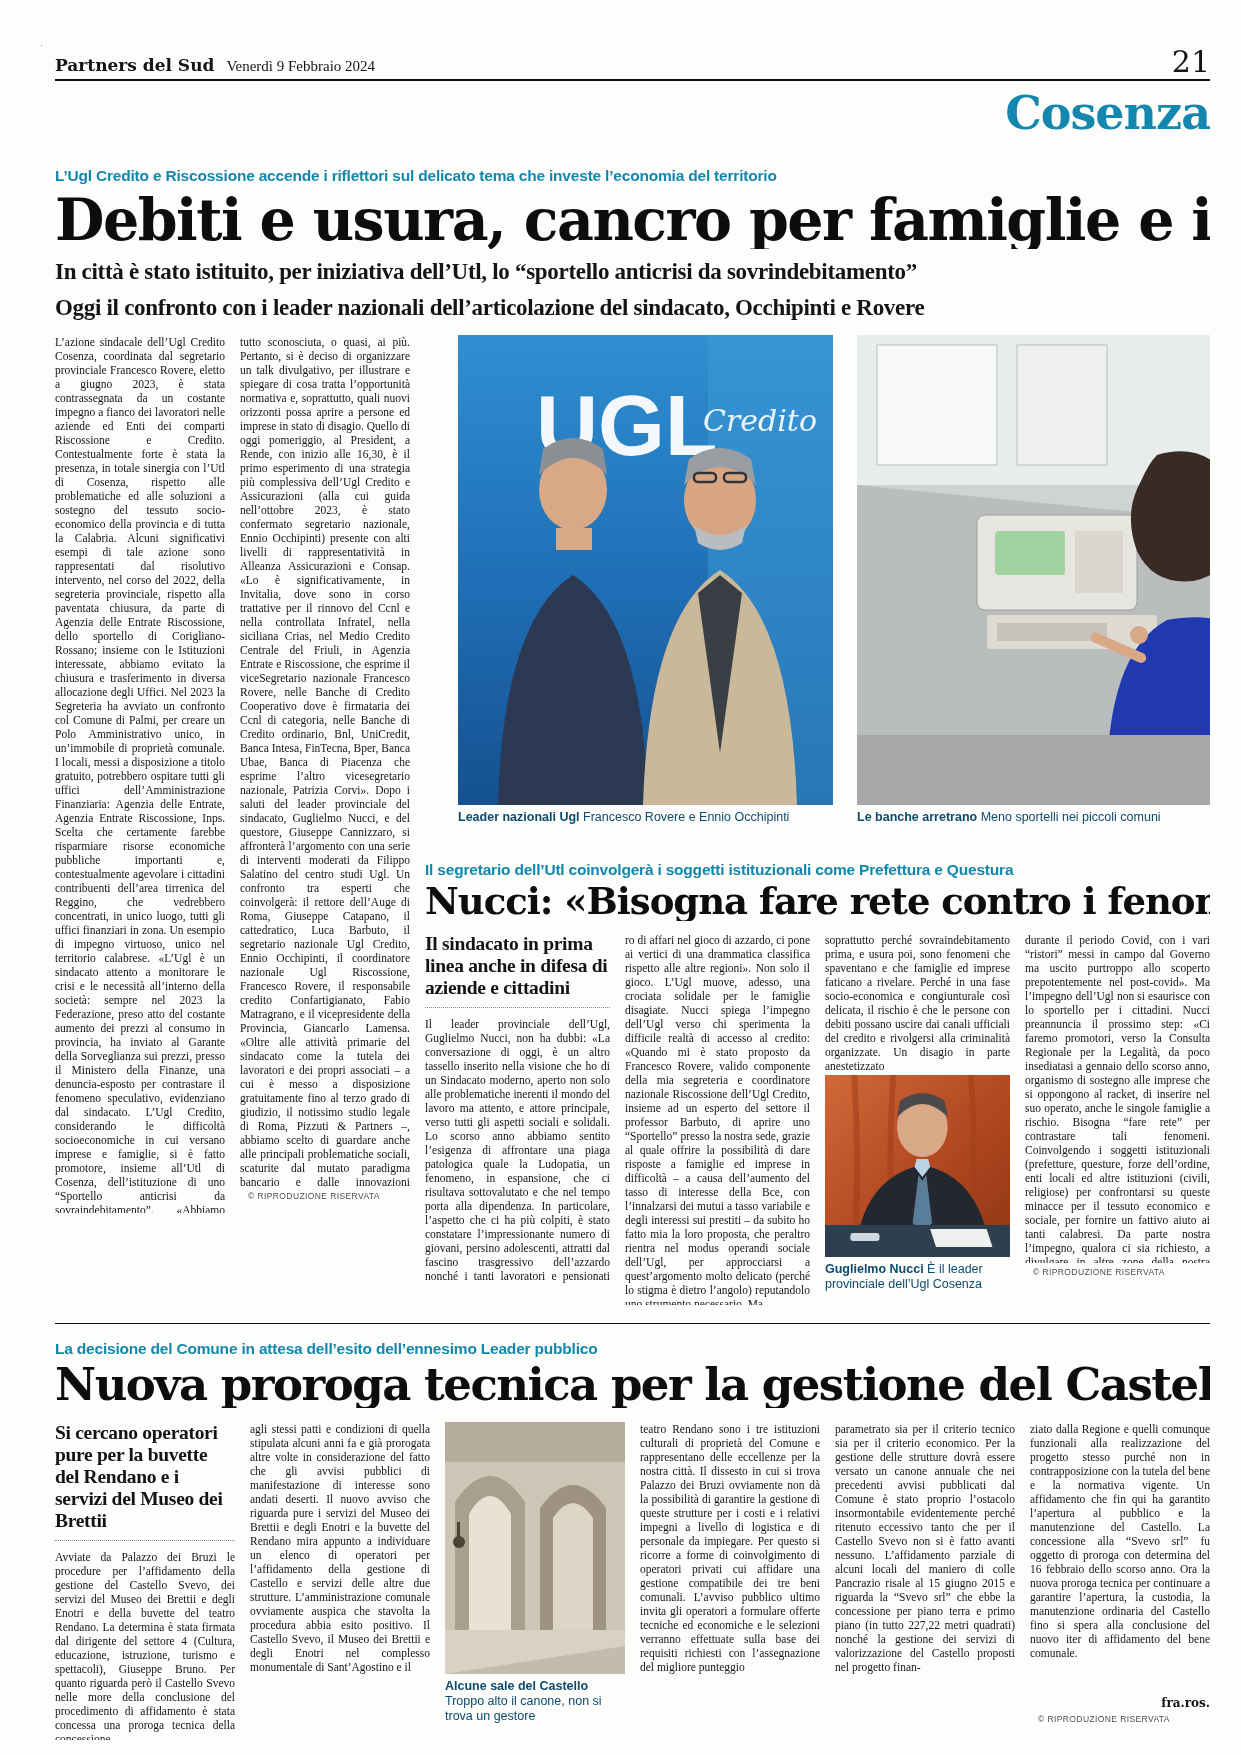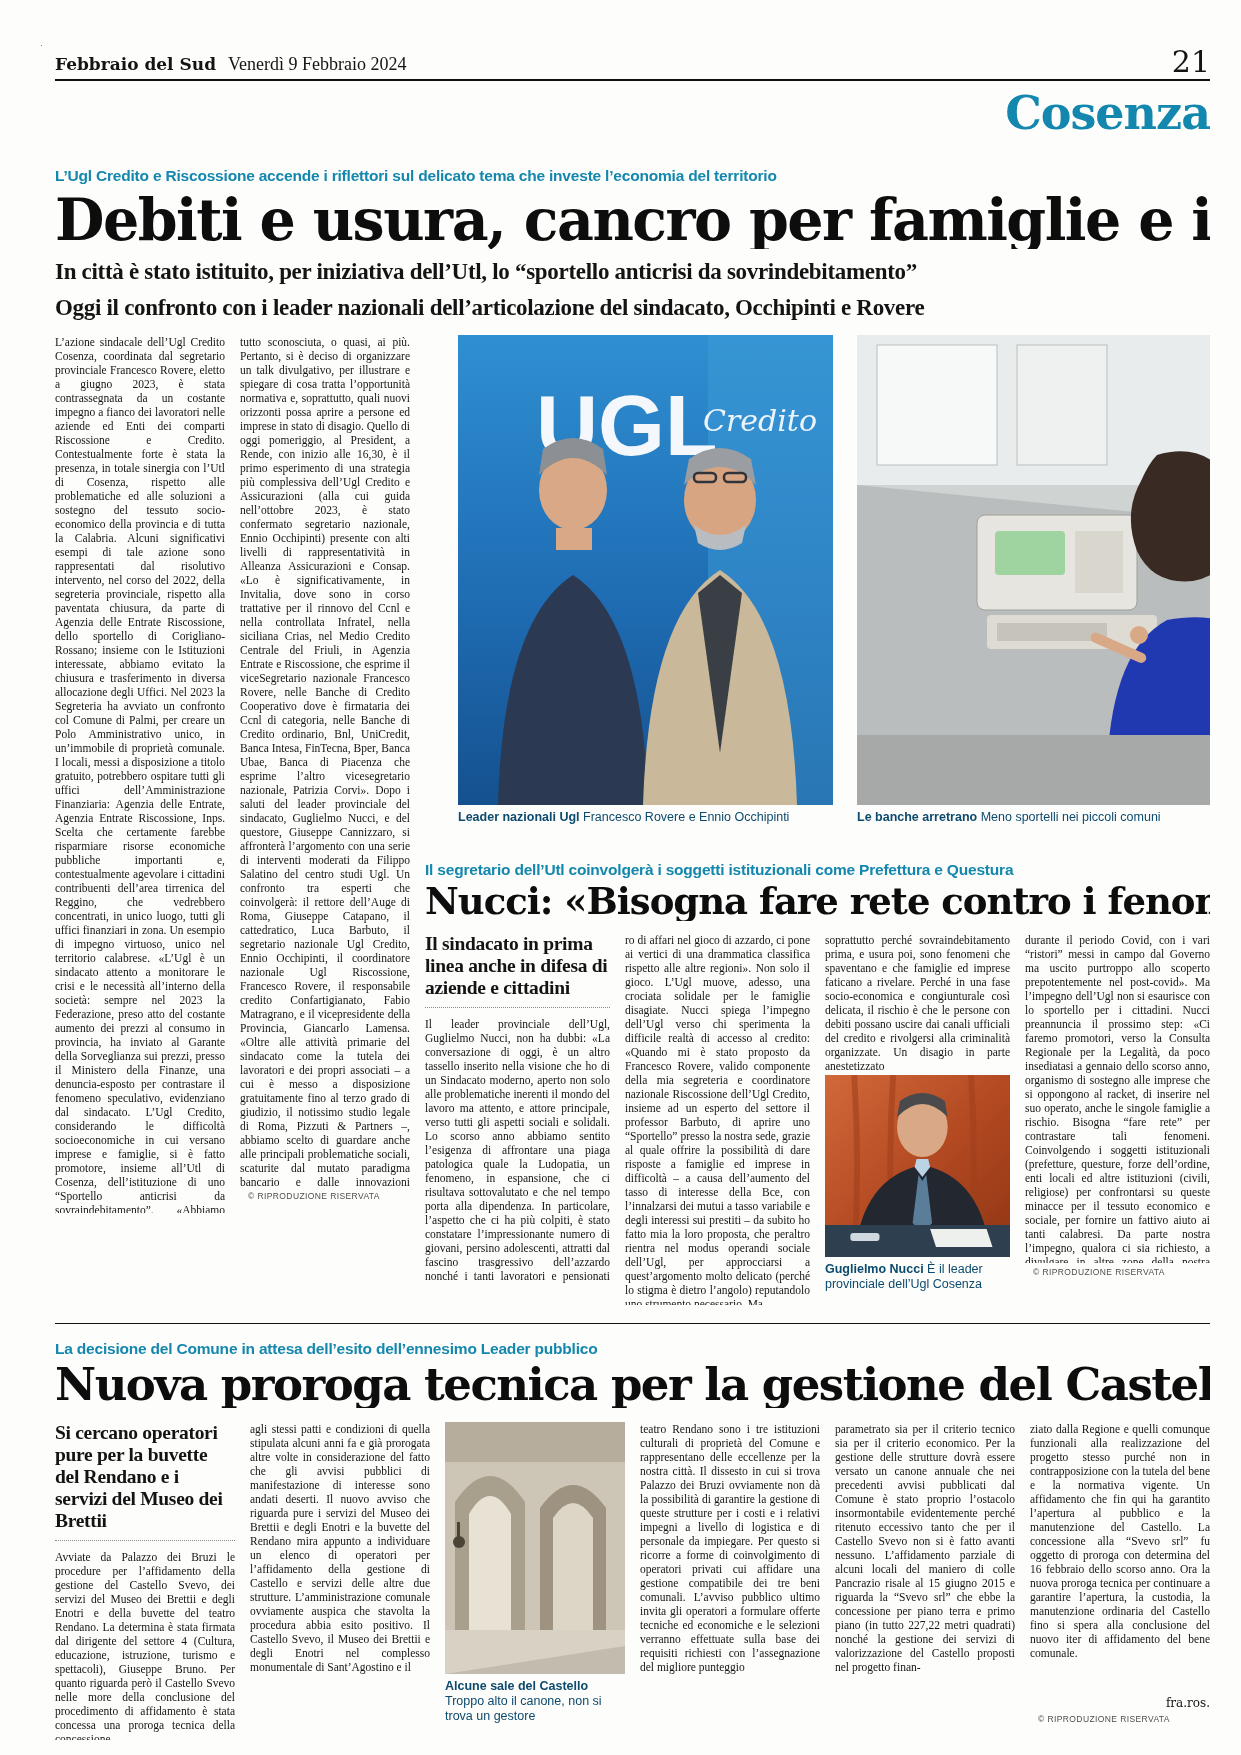--- a/index.html
+++ b/index.html
@@ -12,21 +12,21 @@
     padding:26px 31px 0 55px;
     overflow:hidden;
     font-family:"Liberation Serif", serif;
     color:#141414;
   }
   .regmark { position:absolute; left:40px; top:40px; font-size:9px; color:#444; }
 
   
   .hdr-row { display:flex; align-items:flex-end; justify-content:space-between; margin-top:22px; padding-bottom:4px; border-bottom:2.5px solid #111; }
   .mast { font-family:"DejaVu Serif", serif; font-weight:bold; font-size:17px; }
-  .hdr-date { font-size:18px; margin-left:8px; }
+  .hdr-date { font-size:15px; margin-left:8px; }
   .pagenum { font-family:"DejaVu Serif", serif; font-size:30px; line-height:.9; }
   .section-title { text-align:right; font-family:"DejaVu Serif", serif; font-weight:bold; font-size:46px; color:#1387ad; letter-spacing:-1px; line-height:1.05; margin-top:8px; }
 
   
   .kicker { font-family:"Liberation Sans", sans-serif; font-weight:bold; color:#1387ad; font-size:15.5px; letter-spacing:-.2px; }
   .headline { font-family:"DejaVu Serif", serif; font-weight:bold; color:#0d0d0d; letter-spacing:-1.5px; line-height:1.02; white-space:nowrap; overflow:hidden; }
   .deck { font-size:23px; line-height:26px; letter-spacing:-.3px; }
   .coltext { font-size:11.5px; line-height:14px; text-align:justify; hyphens:auto; overflow:hidden; }
   .subdeck { font-size:19.5px; line-height:22px; letter-spacing:-.3px; padding-bottom:8px; border-bottom:1px dotted #8a8a8a; margin-bottom:9px;font-weight:bold; }
   .copyright { font-family:"Liberation Sans", sans-serif; font-size:8.5px; color:#4d4d4d; letter-spacing:.4px; margin-top:4px;padding-left:8px; }
@@ -56,31 +56,31 @@
   .nucci-text { height:142px; }
 
   
   .big-rule { border-top:1.5px solid #111; margin-top:18px; }
 
   
   .a3 { margin-top:16px; }
   .a3 .headline { font-size:45px; margin-top:4px; }
   .a3-body { display:flex; gap:15px; margin-top:14px; height:318px; overflow:hidden; }
   .a3-col { flex:1 1 0; min-width:0; }
-  .byline { font-family:"DejaVu Serif", serif; font-weight:normal; font-size:12px; text-align:right; margin-top:2px; }
+  .byline { font-family:"DejaVu Serif", serif; font-weight:bold; font-size:12px; text-align:right; margin-top:2px; }
 </style>
 </head>
 <body>
 
 <div class="page">
   <div class="regmark">·</div>
 
   <div class="hdr-row">
     <div>
-      <span class="mast">Febbraio del Sud</span>
+      <span class="mast">Partners del Sud</span>
       <span class="hdr-date">Venerdì 9 Febbraio 2024</span>
     </div>
     <div class="pagenum">21</div>
   </div>
   <div class="section-title">Cosenza</div>
 
   <section class="a1">
     <div class="kicker">L’Ugl Credito e Riscossione accende i riflettori sul delicato tema che investe l’economia del territorio</div>
     <h1 class="headline">Debiti e usura, cancro per famiglie e imprese</h1>
     <p class="deck">In città è stato istituito, per iniziativa dell’Utl, lo “sportello anticrisi da sovrindebitamento”</p>

